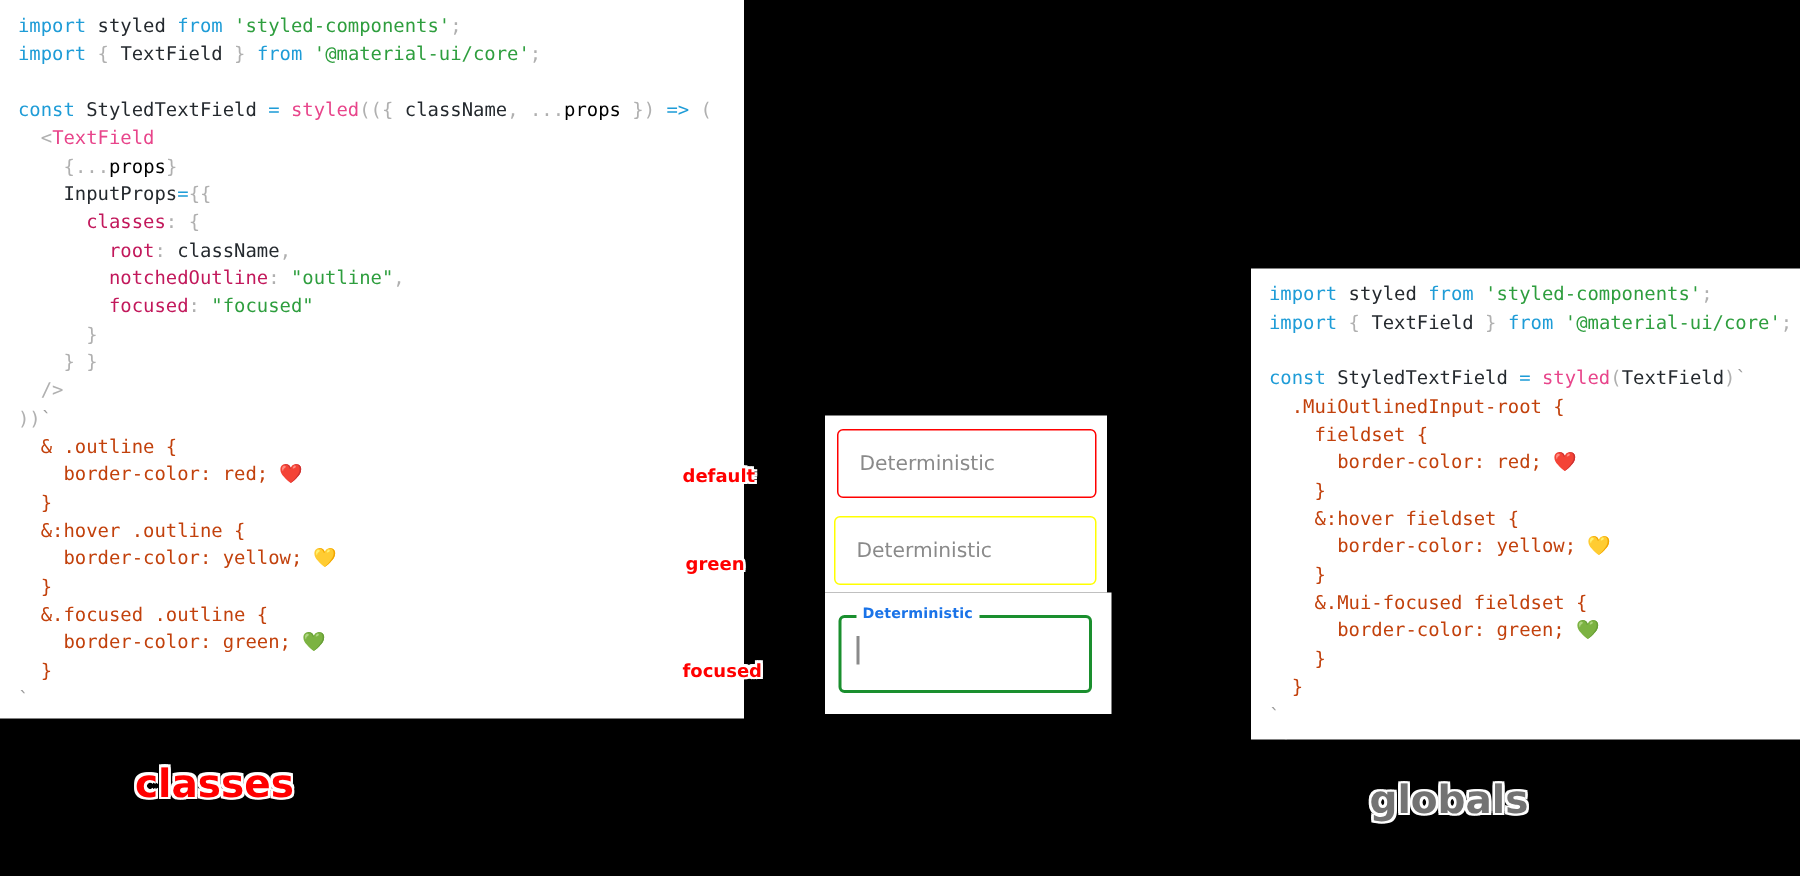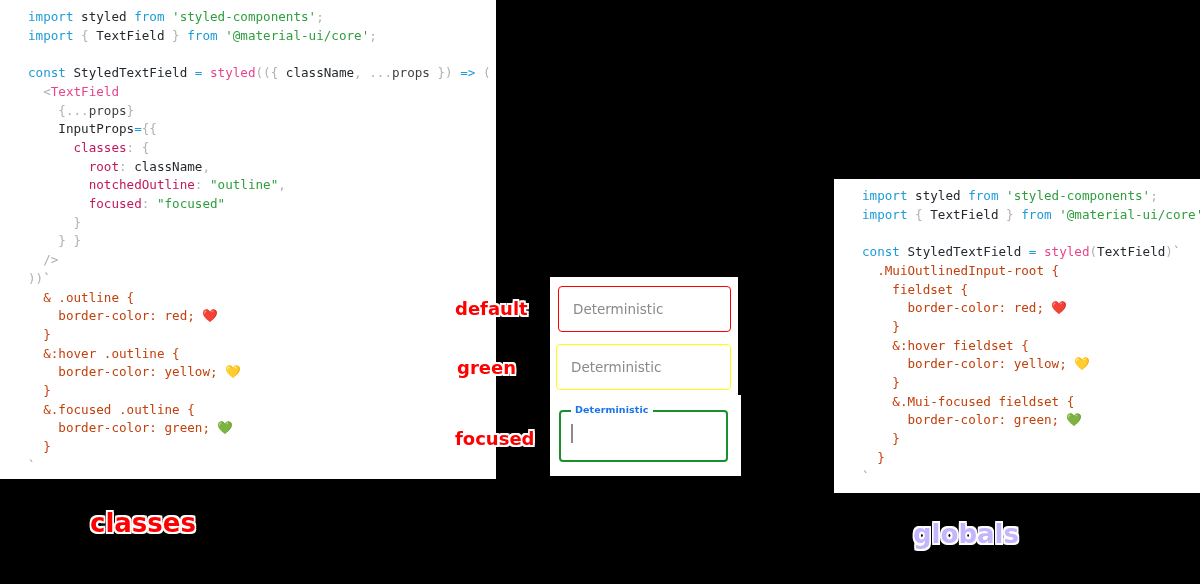--- a/index.html
+++ b/index.html
@@ -14,21 +14,21 @@
     height: 584px;
     position: relative;
     overflow: hidden;
     font-family: "DejaVu Sans", "Liberation Sans", sans-serif;
   }
 
   
   .code-panel {
     position: absolute;
     background: #ffffff;
-    padding: 8px 12px 10px 28px;
+    padding: 8px 12px 10px 12px;
     font-family: "DejaVu Sans Mono", "Liberation Mono", monospace;
     font-size: 12.6px;
     line-height: 18.7px;
     white-space: pre;
     color: #24292e;
     overflow: hidden;
   }
   #panel-classes {
     left: 0px;
     top: 0px;
@@ -45,21 +45,21 @@
 
   
   .tok-kw      { color: #1e9cd7; }            
   .tok-plain   { color: #24292e; }            
   .tok-punct   { color: #b0b0b0; }            
   .tok-str     { color: #2e9e3e; }            
   .tok-fn      { color: #e8458b; }            
   .tok-prop    { color: #c2185b; }            
   .tok-comp    { color: #e8458b; }            
   .tok-css     { color: #c2410c; }            
-  .tok-spread  { color: #404040; }
+  .tok-spread  { color: #000000; }
   .tok-tick    { color: #9a9a9a; }
 
   
   .demo-panel {
     position: absolute;
     background: #ffffff;
   }
   #demo-panel-top {
     left: 550px;
     top: 277px;
@@ -135,21 +135,21 @@
     color: #ff0000;
     font-weight: bold;
     font-family: "DejaVu Sans", "Liberation Sans", sans-serif;
     text-shadow:
       -1.6px -1.6px 0 #fff,  1.6px -1.6px 0 #fff,
       -1.6px  1.6px 0 #fff,  1.6px  1.6px 0 #fff,
       -1.6px 0 0 #fff, 1.6px 0 0 #fff,
        0 -1.6px 0 #fff, 0 1.6px 0 #fff;
     white-space: nowrap;
   }
-  .annotation-state { font-size: 18px; }
+  .annotation-state { font-size: 12px; margin-top: 12px; }
   #label-default  { left: 455px; top: 298px; }
   #label-hover    { left: 457px; top: 357px; }
   #label-focused  { left: 455px; top: 428px; }
 
   .annotation-title { font-size: 26px; }
   #label-classes { left: 90px;  top: 508px; }
   #label-globals { left: 913px; top: 519px; }
 
   .heart { font-size: 12.6px; }
 </style>
@@ -173,13 +173,13 @@
 
 <div class="textfield" id="textfield-focused" style="border-color: rgb(26, 143, 46);"></div>
 <div id="focused-legend" style="color: rgb(26, 115, 232);">Deterministic</div>
 <div id="focused-caret"></div>
 
 <div class="annotation annotation-state" id="label-default" style="color: rgb(255, 0, 0);">default</div>
 <div class="annotation annotation-state" id="label-hover" style="color: rgb(255, 0, 0);">green</div>
 <div class="annotation annotation-state" id="label-focused" style="color: rgb(255, 0, 0);">focused</div>
 
 <div class="annotation annotation-title" id="label-classes" style="color: rgb(255, 0, 0);">classes</div>
-<div class="annotation annotation-title" id="label-globals" style="color: #c4b5fd;">globals</div>
+<div class="annotation annotation-title" id="label-globals" style="color: #737373;">globals</div>
 
 </body></html>

